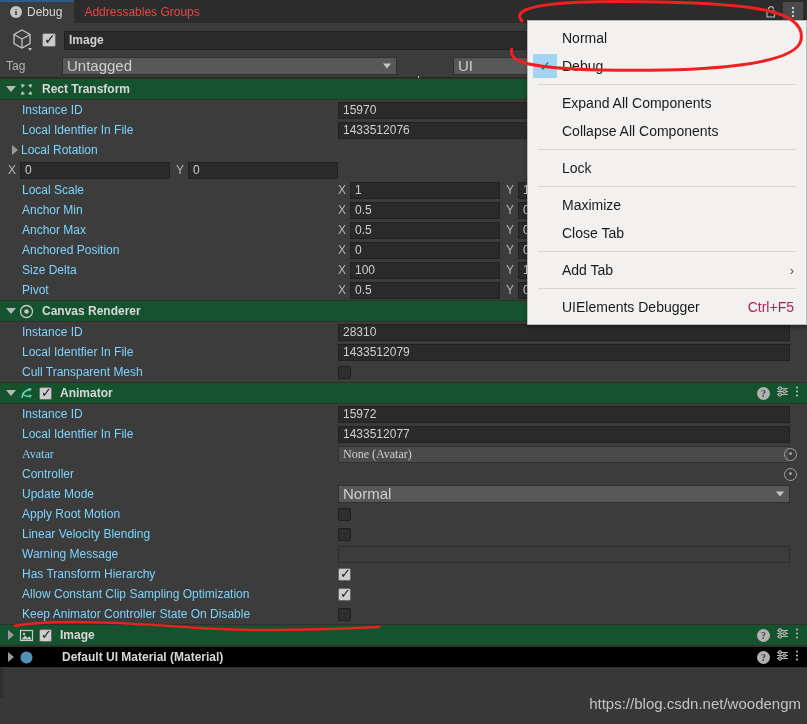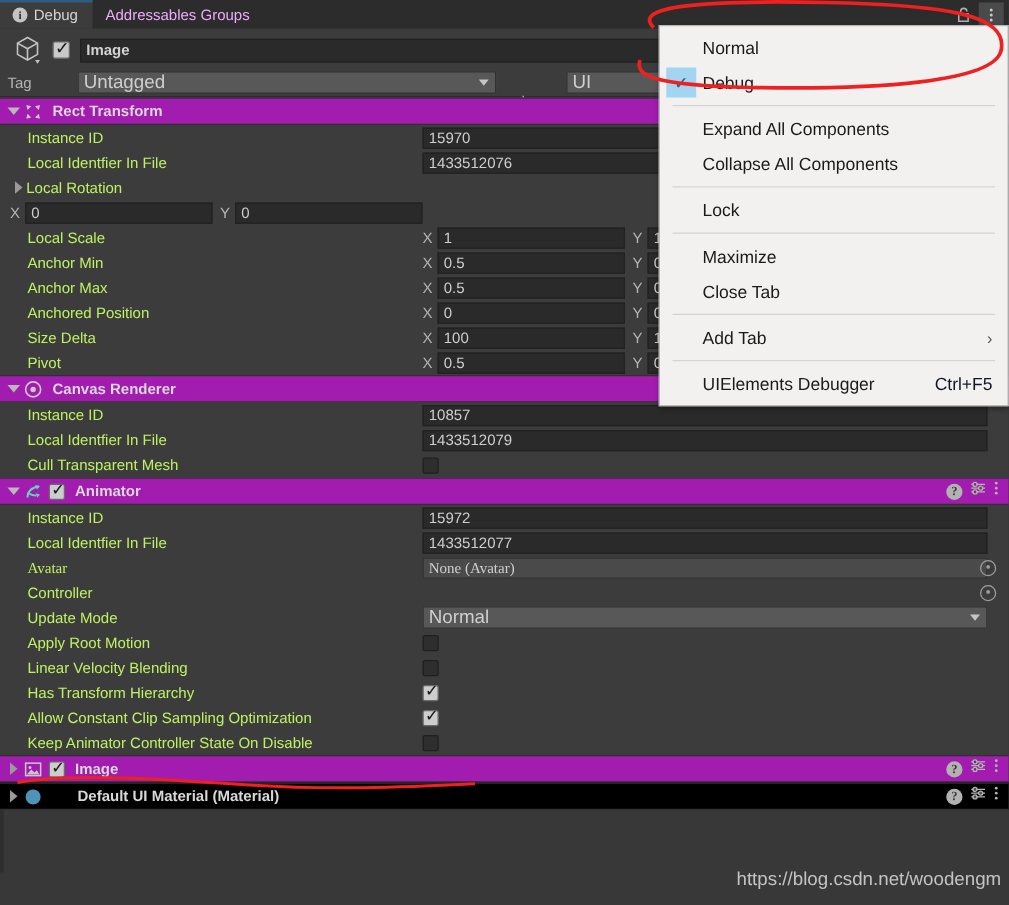--- a/index.html
+++ b/index.html
@@ -12,21 +12,21 @@
   .root { position: relative; width: 807px; height: 724px; background: #383838; }
 
   
   .tabbar {
     position: absolute; top: 0; left: 0; width: 807px; height: 23px;
     background: #2c2c2c; display: flex; align-items: stretch;
   }
   .tab {
     display: flex; align-items: center; gap: 5px;
     padding: 0 12px 0 10px; height: 23px;
-    font-size: 12px; color: #f0abfc; position: relative;
+    font-size: 12px; color: #ef4444; position: relative;
   }
   .tab.active { background: #3c3c3c; color: #d6d6d6; }
   .tab.active::before {
     content: ""; position: absolute; left: 0; right: 0; top: 0; height: 2px;
     background: #2c5d87;
   }
   .tab-info-icon {
     width: 12px; height: 12px; border-radius: 50%;
     background: #c4c4c4; color: #2c2c2c;
     font-size: 9px; font-weight: bold; line-height: 12px; text-align: center;
@@ -71,42 +71,42 @@
     position: relative; display: flex; align-items: center;
   }
   .dropdown .arrow {
     position: absolute; right: 5px; top: 50%; transform: translateY(-50%);
     width: 0; height: 0; border-left: 4px solid transparent;
     border-right: 4px solid transparent; border-top: 5px solid #c6c6c6;
   }
 
   
   .comp-header {
-    height: 22px; background: #a21caf; display: flex; align-items: center;
+    height: 22px; background: #14532d; display: flex; align-items: center;
     padding-left: 4px; border-top: 1px solid #303030;
     border-bottom: 1px solid #303030;
   }
   .foldout {
     width: 14px; height: 14px; display: flex; align-items: center;
     justify-content: center; flex: none;
   }
   .tri-down { width:0;height:0;border-left:5px solid transparent;border-right:5px solid transparent;border-top:6px solid #b9b9b9; }
   .tri-right { width:0;height:0;border-top:5px solid transparent;border-bottom:5px solid transparent;border-left:6px solid #9a9a9a; }
   .comp-title { font-size: 12px; color: #d8d8d8; font-weight: bold; margin-left: 8px; }
   .comp-icons { margin-left: auto; display: flex; align-items: center; gap: 6px; padding-right: 8px; }
   .q-icon {
     width: 13px; height: 13px; border-radius: 50%; background: #b2b2b2;
     color: #3c3c3c; font-size: 10px; font-weight: bold; text-align: center;
     line-height: 13px; font-family: "Liberation Serif", serif;
   }
 
   .comp-body { background: #3c3c3c; }
   .prow { display: flex; align-items: center; height: 20px; padding-left: 8px; }
   .prow .pname {
-    width: 330px; font-size: 12px; color: #bef264; padding-left: 14px;
+    width: 330px; font-size: 12px; color: #7dd3fc; padding-left: 14px;
     white-space: nowrap; overflow: hidden;
   }
   .prow .pname.ind { padding-left: 0; display: flex; align-items: center; gap: 3px; }
   .field {
     height: 17px; background: #2a2a2a; border: 1px solid #212121;
     color: #cfcfcf; font-size: 12px; line-height: 15px; padding: 0 4px;
     overflow: hidden; white-space: nowrap;
   }
   .field.flat { background: #3b3b3b; border-color: #2c2c2c; }
   .field.obj {
@@ -141,21 +141,21 @@
   }
   .mi {
     display: flex; align-items: center; height: 28px; position: relative;
     font-size: 14px; color: #1a1a1a; padding-left: 34px; padding-right: 12px;
   }
   .mi .mcheck {
     position: absolute; left: 5px; top: 2px; width: 24px; height: 24px;
     background: #a3d4f2; display: flex; align-items: center; justify-content: center;
     color: #3e5f73; font-size: 14px;
   }
-  .mi .shortcut { margin-left: auto; color: #0f172a; font-size: 14px; }
+  .mi .shortcut { margin-left: auto; color: #be185d; font-size: 14px; }
   .mi .submenu-arrow { margin-left: auto; color: #555; font-size: 13px; }
   .msep { height: 1px; background: #d5d4d3; margin: 4px 10px; }
 
   
   .anno { position: absolute; left: 0; top: 0; pointer-events: none; z-index: 80; }
 
   .watermark {
     position: absolute; right: 6px; bottom: 12px; font-size: 15px;
     color: #cfcfcf; opacity: 0.92; z-index: 60; white-space: nowrap;
     font-family: "Liberation Sans", sans-serif;
@@ -324,21 +324,21 @@
           <span><svg width="4" height="13" viewBox="0 0 4 13">
               <circle cx="2" cy="2.5" r="1.1" fill="#b6b6b6"></circle>
               <circle cx="2" cy="6.5" r="1.1" fill="#b6b6b6"></circle>
               <circle cx="2" cy="10.5" r="1.1" fill="#b6b6b6"></circle>
             </svg></span>
         </div>
       </div>
       <div class="comp-body">
         <div class="prow">
           <div class="pname">Instance ID</div>
-          <div class="field" style="width: 452px;">10857</div>
+          <div class="field" style="width: 452px;">28310</div>
         </div>
         <div class="prow">
           <div class="pname">Local Identfier In File</div>
           <div class="field" style="width: 452px;">1433512079</div>
         </div>
         <div class="prow">
           <div class="pname">Cull Transparent Mesh</div>
           <div class="small-chk"></div>
         </div>
       </div>
@@ -400,20 +400,24 @@
         </div>
         <div class="prow">
           <div class="pname">Apply Root Motion</div>
           <div class="small-chk"></div>
         </div>
         <div class="prow">
           <div class="pname">Linear Velocity Blending</div>
           <div class="small-chk"></div>
         </div>
         <div class="prow">
+          <div class="pname">Warning Message</div>
+          <div class="field flat" style="width: 452px;"></div>
+        </div>
+        <div class="prow">
           <div class="pname">Has Transform Hierarchy</div>
           <div class="small-chk on"></div>
         </div>
         <div class="prow">
           <div class="pname">Allow Constant Clip Sampling Optimization</div>
           <div class="small-chk on"></div>
         </div>
         <div class="prow">
           <div class="pname">Keep Animator Controller State On Disable</div>
           <div class="small-chk"></div>

